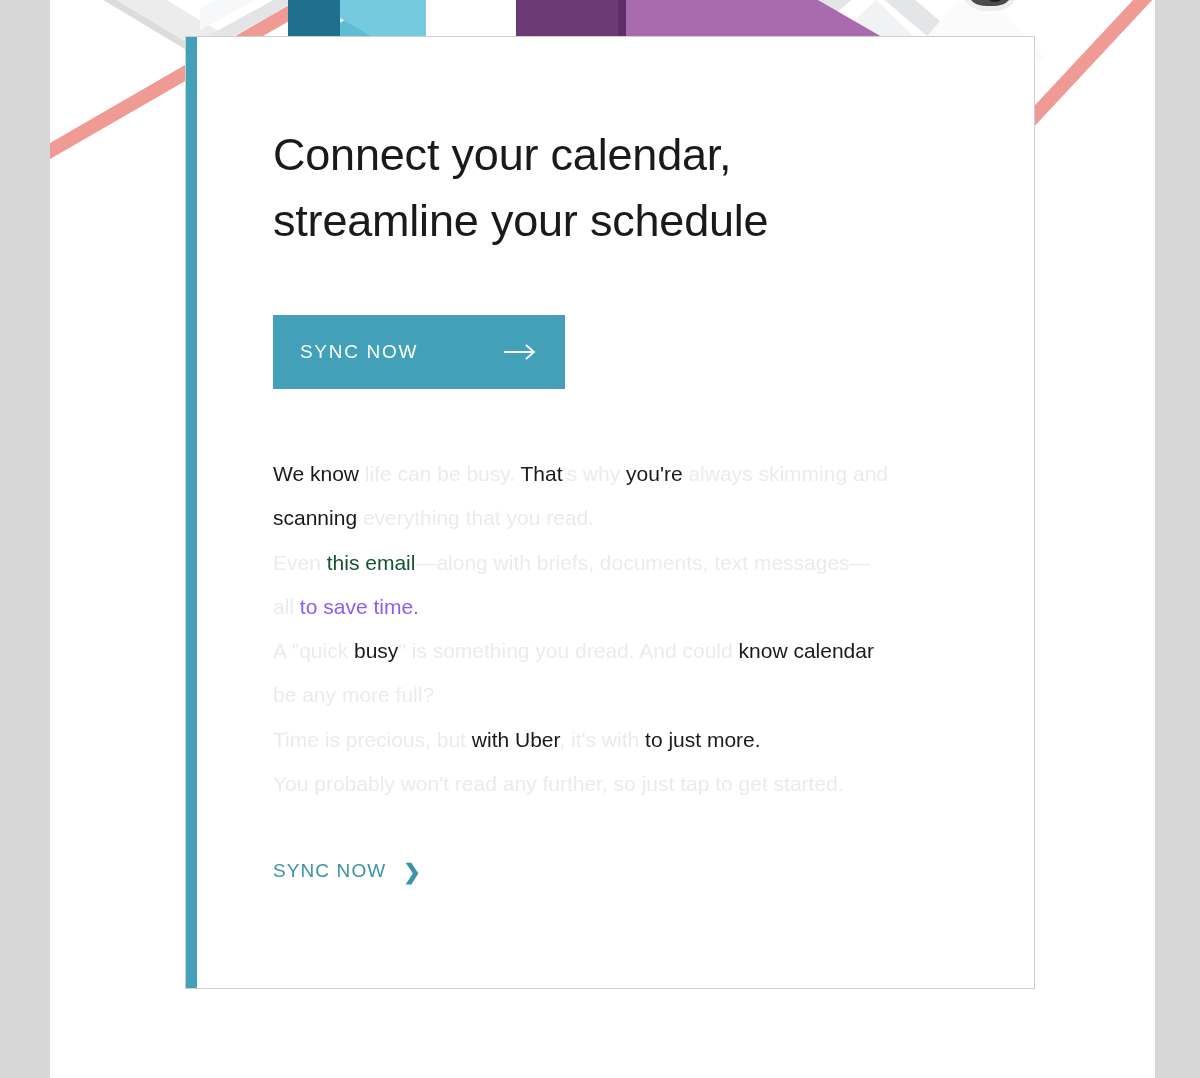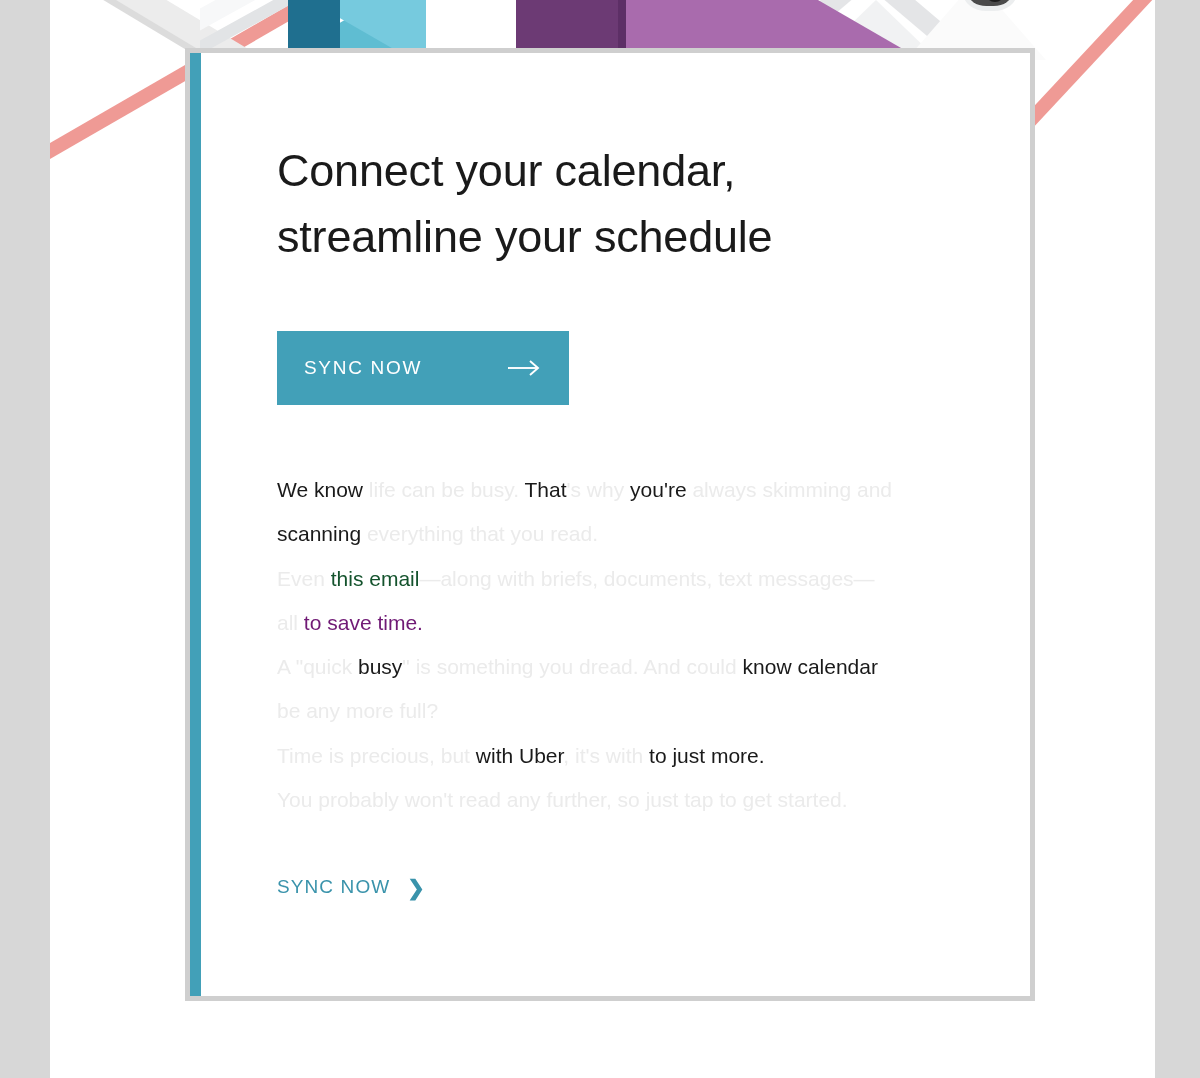--- a/index.html
+++ b/index.html
@@ -113,24 +113,24 @@
     box-shadow:0 0 0 5px #eceeef;
   }
   #gadget-lens {
     left:936px; top:-14px; width:18px; height:16px;
     background:#1b1b1b; border-radius:50%;
   }
 
   
   #card {
     position:absolute;
-    left:135px; top:48px;
+    left:135px; top:36px;
     width:850px; height:953px;
     background:#ffffff;
-    border:5px solid #0369a1;
+    border:1px solid #0369a1;
     display:flex;
   }
   #accent-bar {
     width:11px;
     background:#42a0b8;
     flex:0 0 11px;
   }
   #card-inner {
     flex:1 1 auto;
     padding:85px 0 0 76px;
@@ -240,21 +240,21 @@
           <span id="cta-arrow">
             <svg width="34" height="18" viewBox="0 0 34 18" aria-hidden="true">
               <line x1="1" y1="9" x2="30" y2="9" stroke="#ffffff" stroke-width="1.9"></line>
               <polyline points="23,2 31,9 23,16" fill="none" stroke="#ffffff" stroke-width="1.9"></polyline>
             </svg>
           </span>
         </button>
 
         <div id="body-copy">
             <div><span class="hl" style="color: rgb(26, 26, 26);">We know </span><span class="dim" style="color: rgb(235, 235, 235);">life can be busy. </span><span class="hl" style="color: rgb(26, 26, 26);">That</span><span class="dim" style="color: rgb(235, 235, 235);">'s why </span><span class="hl" style="color: rgb(26, 26, 26);">you're </span><span class="dim" style="color: rgb(235, 235, 235);">always skimming and </span><span class="hl" style="color: rgb(26, 26, 26);">scanning </span><span class="dim" style="color: rgb(235, 235, 235);">everything that you read.</span></div>
-            <div><span class="dim" style="color: rgb(235, 235, 235);">Even </span><span class="hl" style="color: #14532d;">this email</span><span class="dim" style="color: rgb(235, 235, 235);">—along with briefs, documents, text messages—all </span><span class="hl" style="color: #701a75;">to save time.</span></div>
+            <div><span class="dim" style="color: rgb(235, 235, 235);">Even </span><span class="hl" style="color: #14532d;">this email</span><span class="dim" style="color: rgb(235, 235, 235);">—along with briefs, documents, text messages—all </span><span class="hl" style="color: #8b5cf6;">to save time.</span></div>
             <div><span class="dim" style="color: rgb(235, 235, 235);">A "quick </span><span class="hl" style="color: rgb(26, 26, 26);">busy</span><span class="dim" style="color: rgb(235, 235, 235);">" is something you dread. And could </span><span class="hl" style="color: rgb(26, 26, 26);">know calendar </span><span class="dim" style="color: rgb(235, 235, 235);">be any more full?</span></div>
             <div><span class="dim" style="color: rgb(235, 235, 235);">Time is precious, but </span><span class="hl" style="color: rgb(26, 26, 26);">with Uber</span><span class="dim" style="color: rgb(235, 235, 235);">, it's with </span><span class="hl" style="color: rgb(26, 26, 26);">to just more.</span></div>
             <div><span class="dim" style="color: rgb(235, 235, 235);">You probably won't read any further, so just tap to get started.</span></div>
           </div>
 
         <a id="cta-link" style="color: rgb(58, 147, 171);">
           <span id="cta-link-label">SYNC NOW</span>
           <span id="cta-link-chevron">❯</span>
         </a>
 

